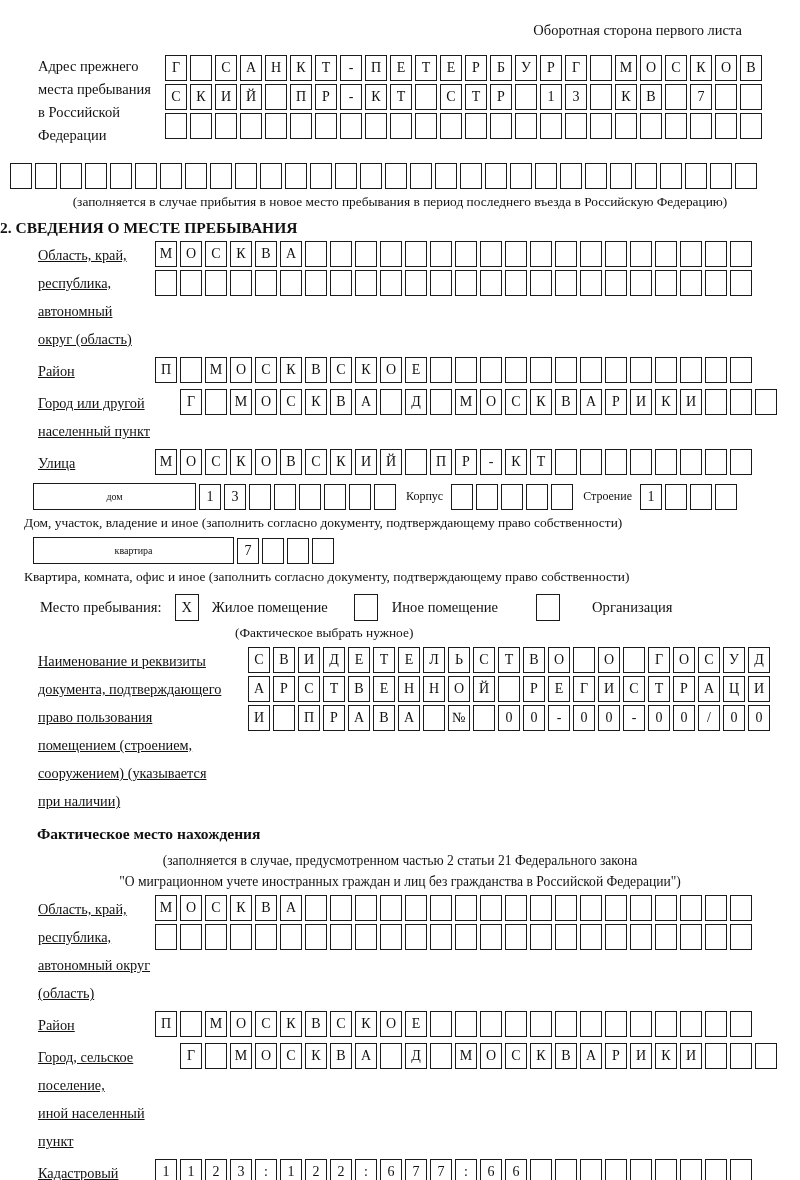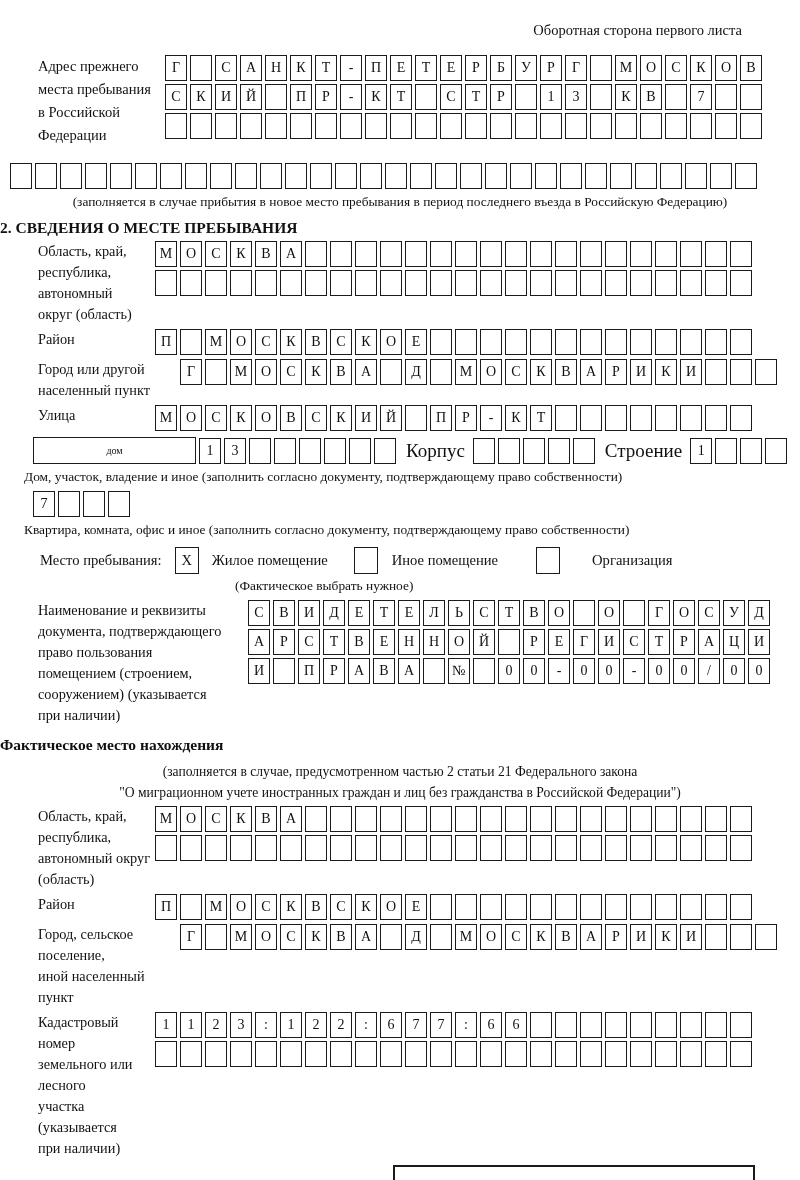--- a/index.html
+++ b/index.html
@@ -21,40 +21,40 @@
   .rows { display:flex; flex-direction:column; gap:3px; }
 
   .secA { display:flex; margin:16px 0 16px 38px; }
   .secA-label { width:127px; flex:0 0 auto; font-size:14.5px; line-height:23px; white-space:pre-line; }
   .fullrow { margin:3px 0 0 10px; }
   .note-center { text-align:center; font-size:13.4px; margin-top:5px; }
 
   .sec-title { text-align:left; font-size:15.5px; font-weight:bold; margin-top:9px; }
 
   .field { display:flex; margin:4px 0 0 38px; }
-  .flabel { width:117px; flex:0 0 auto; font-size:14.3px; line-height:21px; white-space:pre-line; }
+  .flabel { width:117px; flex:0 0 auto; font-size:14.3px; line-height:28px; white-space:pre-line;text-decoration:underline; }
   .flabel-doc { width:210px; }
   .indent25 { margin-left:25px; }
 
   .domrow { display:flex; align-items:center; margin:6px 0 0 33px; gap:3px; }
   .wbox { border:1.8px solid #1b1b1b; height:27px; display:flex; align-items:center; justify-content:center; font-size:10px; flex:0 0 auto;text-align:right; }
   .dom-box { width:163px; }
   .kv-box { width:201px; }
-  .inline-label { font-size:19px; margin:0 5px 0 7px; }
+  .inline-label { font-size:12px; margin:0 5px 0 7px; }
   .small-note { font-size:13.4px; margin:5px 0 0 24px; }
 
   .mesto-row { display:flex; align-items:center; margin:9px 17px 0 40px; font-size:14.6px; }
   .cb { width:24px; height:27px; border:1.7px solid #1b1b1b; display:flex; align-items:center; justify-content:center; font-size:14.5px; flex:0 0 auto; }
   .cb-x { margin:0 13px 0 13px; }
   .cb-2 { margin:0 14px 0 26px; }
   .cb-3 { margin:0 32px 0 38px; }
   .mesto-note { font-size:13.4px; margin:4px 0 6px 235px; }
 
   .fact-note { text-align:center; font-size:13.6px; line-height:19px; margin-top:2px; }
-  .fact-title { margin-top:10px; margin-bottom:8px; }
+  .fact-title { margin-top:10px; margin-bottom:8px;padding-left:37px; }
 
   .stamp-area { width:372px; margin:6px 0 0 393px; }
   .stamp-box { width:362px; height:175px; border:2px solid #1b1b1b; background:#fff; }
 </style>
 </head>
 <body>
 
 <div class="hdr-right">Оборотная сторона первого листа</div>
 
 <div class="secA">
@@ -355,20 +355,21 @@
   <div class="cellrow">
       <span class="cell">1</span>
       <span class="cell"></span>
       <span class="cell"></span>
       <span class="cell"></span>
     </div>
 </div>
 <div class="small-note">Дом, участок, владение и иное (заполнить согласно документу, подтверждающему право собственности)</div>
 
 <div class="domrow">
+  <div class="wbox kv-box">квартира</div>
   <div class="cellrow">
       <span class="cell">7</span>
       <span class="cell"></span>
       <span class="cell"></span>
       <span class="cell"></span>
     </div>
 </div>
 <div class="small-note">Квартира, комната, офис и иное (заполнить согласно документу, подтверждающему право собственности)</div>
 
 <div class="mesto-row">

